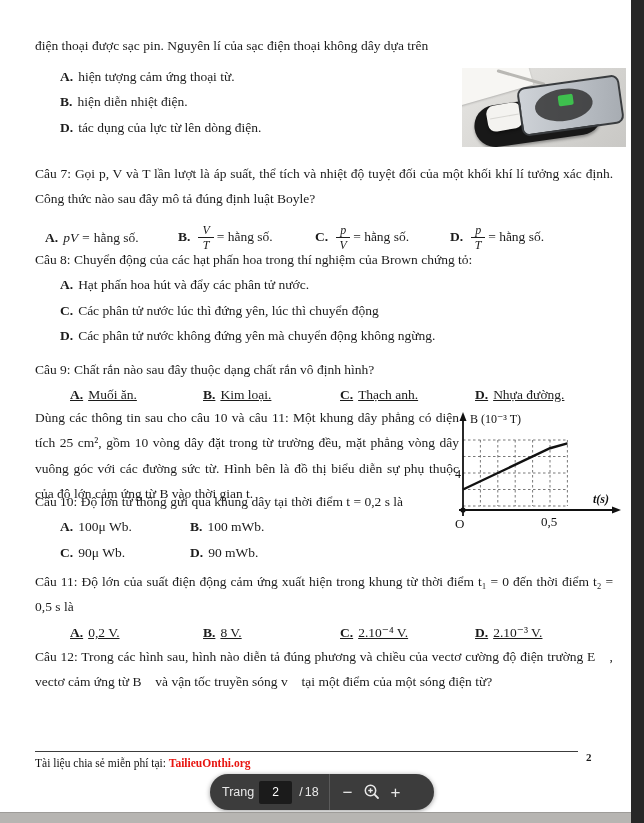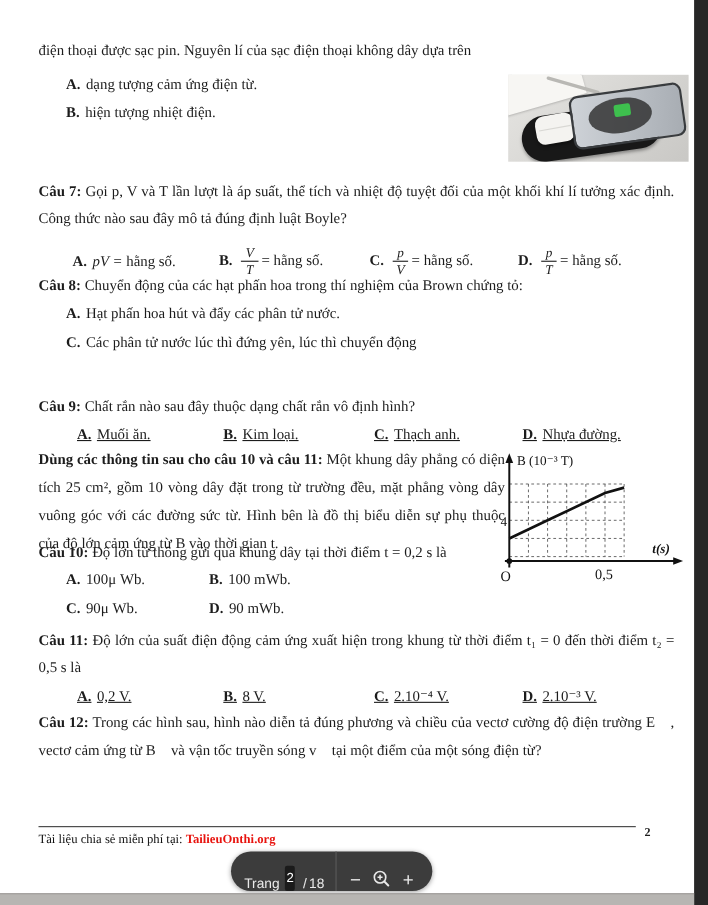--- a/index.html
+++ b/index.html
@@ -4,31 +4,31 @@
 <style>
   html,body{margin:0;padding:0;}
   body{
     width:644px;height:823px;position:relative;overflow:hidden;
     background:#ffffff;
     font-family:"Liberation Serif","DejaVu Serif",serif;
     color:#1c1c1c;font-size:13.5px;
   }
   .abs{position:absolute;left:35px;width:578px;}
   p{margin:0;}
-  .q-label{font-weight:bold;}
+  .q-label{font-weight:normal;}
   .opt-label{font-weight:bold;margin-right:5px;}
   .opt-list{margin-left:25px;line-height:25.4px;}
   .opt-row4{display:grid;grid-template-columns:133px 137px 135px 1fr;margin-left:35px;line-height:25.4px;align-items:center;text-decoration:underline;}
   .opt-grid2{display:grid;grid-template-columns:130px 1fr;width:310px;margin-left:25px;line-height:26px;}
   .jtext{text-align:justify;line-height:25.4px;}
   .math{font-style:italic;}
   .frac{display:inline-block;vertical-align:middle;text-align:center;font-style:italic;font-size:12px;line-height:1.05;margin:0 3px;}
   .frac .num{display:block;border-bottom:1px solid #1c1c1c;padding:0 4px 1px;}
   .frac .den{display:block;padding-top:1px;}
-  .q7-opts{display:grid;grid-template-columns:133px 137px 135px 1fr;margin-left:31px;margin-top:6px;height:40px;align-items:center;}
+  .q7-opts{display:grid;grid-template-columns:133px 137px 135px 1fr;margin-left:10px;margin-top:6px;height:40px;align-items:center;}
 
   
   .photo{position:absolute;left:462px;top:68px;width:164px;height:79px;overflow:hidden;
     background:linear-gradient(135deg,#e6e5e2 0%,#d6d5d2 55%,#c9c8c5 100%);}
   .notebook{position:absolute;left:-10px;top:-8px;width:78px;height:36px;background:#f7f6f3;transform:rotate(-16deg);box-shadow:0 1px 2px rgba(0,0,0,.18);}
   .cable{position:absolute;left:34px;top:8px;width:50px;height:3px;background:#b9b8b4;transform:rotate(16deg);border-radius:2px;}
   .pad{position:absolute;left:12px;top:31px;width:128px;height:42px;background:#181818;border-radius:21px;transform:rotate(-8deg);box-shadow:0 2px 3px rgba(0,0,0,.35);}
   .phone{position:absolute;left:57px;top:13px;width:99px;height:45px;border:2.5px solid #393c3f;border-radius:8px;transform:rotate(-8deg);background:linear-gradient(100deg,#cfd3d8 0%,#b3b8be 70%,#a7acb2 100%);overflow:hidden;}
   .phone-dark{position:absolute;left:14px;top:5px;width:58px;height:32px;background:#2a2a2a;border-radius:50%;opacity:.8;}
   .battery{position:absolute;left:38px;top:11px;width:15px;height:11px;border-radius:2px;}
@@ -43,42 +43,43 @@
   .grid-line{stroke:#555;stroke-width:0.8;stroke-dasharray:2.5 2.5;fill:none;}
   .data-line{stroke:#111;stroke-width:2.4;fill:none;}
 
   
   .footer-rule{position:absolute;left:35px;top:751px;width:543px;border-top:1.4px solid #3c3c3c;}
   .footer-text{position:absolute;left:35px;top:755px;font-size:11.5px;line-height:16px;color:#111;text-align:right;}
   .red-link{font-weight:bold;}
   .page-num{position:absolute;left:586px;top:751px;font-size:11px;font-weight:600;}
 
   
-  .toolbar{position:absolute;left:210px;top:774px;width:183px;height:36px;border-radius:18px;
-    display:flex;align-items:flex-end;padding:0 12px;box-sizing:border-box;
+  .toolbar{position:absolute;left:210px;top:774px;width:224px;height:36px;border-radius:18px;
+    display:flex;align-items:center;padding:0 12px;box-sizing:border-box;
     font-family:"Liberation Sans","DejaVu Sans",sans-serif;font-size:12.5px;color:#e9e9e9;
     box-shadow:0 1px 5px rgba(0,0,0,.4);}
   .page-box{width:33px;height:23px;background:#1b1b1b;border-radius:2px;text-align:center;line-height:23px;font-size:12px;color:#fff;margin:0 5px;}
   .tb-sep{margin:0 2px;}
   .tb-divider{width:1px;align-self:stretch;background:#5a5a5a;margin:0 8px 0 10px;}
   .tb-btn{background:transparent;border:none;color:#e9e9e9;font-size:17px;line-height:1;padding:2px 5px;cursor:pointer;font-family:"Liberation Sans","DejaVu Sans",sans-serif;display:flex;align-items:center;}
 
   .right-edge{position:absolute;right:0;top:0;width:13px;height:823px;background:#272727;}
   .bottom-band{position:absolute;left:0;top:812px;width:631px;height:11px;background:#b7b5b2;border-top:1px solid #9e9c99;}
 </style>
 </head>
 <body>
 
 <div>
 
   <p class="abs" style="top:38px;">điện thoại được sạc pin. Nguyên lí của sạc điện thoại không dây dựa trên</p>
 
   <div class="abs opt-list" style="top:64px;">
-    <div><span class="opt-label">A.</span><span>dạng tượng cảm ứng điện từ.</span></div>
-    <div><span class="opt-label">B.</span><span>hiện tượng nhiệt điện.</span></div>
+    <div><span class="opt-label">A.</span><span>hiện tượng cảm ứng thoại từ.</span></div>
+    <div><span class="opt-label">B.</span><span>hiện diễn nhiệt điện.</span></div>
+    <div><span class="opt-label">D.</span><span>tác dụng của lực từ lên dòng điện.</span></div>
   </div>
 
   <div class="photo">
     <div class="notebook"></div>
     <div class="cable"></div>
     <div class="pad"></div>
     <div class="earbuds"></div>
     <div class="phone">
       <div class="phone-dark"></div>
       <div class="battery" id="battery" style="background: rgb(62, 192, 78);"></div>
@@ -101,20 +102,21 @@
         <span class="opt-label">D.</span><span class="frac"><span class="num">p</span><span class="den">T</span></span><span>=</span> <span>hằng số.</span>
       </div>
     </div>
   </div>
 
   <div class="abs" style="top:247px;line-height:25.4px;">
     <p><span class="q-label">Câu 8:</span> <span>Chuyển động của các hạt phấn hoa trong thí nghiệm của Brown chứng tỏ:</span></p>
     <div class="opt-list">
       <div><span class="opt-label">A.</span><span>Hạt phấn hoa hút và đẩy các phân tử nước.</span></div>
       <div><span class="opt-label">C.</span><span>Các phân tử nước lúc thì đứng yên, lúc thì chuyển động</span></div>
+      <div><span class="opt-label">D.</span><span>Các phân tử nước không đứng yên mà chuyển động không ngừng.</span></div>
     </div>
   </div>
 
   <div class="abs" style="top:357px;line-height:25.4px;">
     <p><span class="q-label">Câu 9:</span> <span>Chất rắn nào sau đây thuộc dạng chất rắn vô định hình?</span></p>
     <div class="opt-row4">
       <div><span class="opt-label">A.</span><span>Muối ăn.</span></div>
       <div><span class="opt-label">B.</span><span>Kim loại.</span></div>
       <div><span class="opt-label">C.</span><span>Thạch anh.</span></div>
       <div><span class="opt-label">D.</span><span>Nhựa đường.</span></div>

